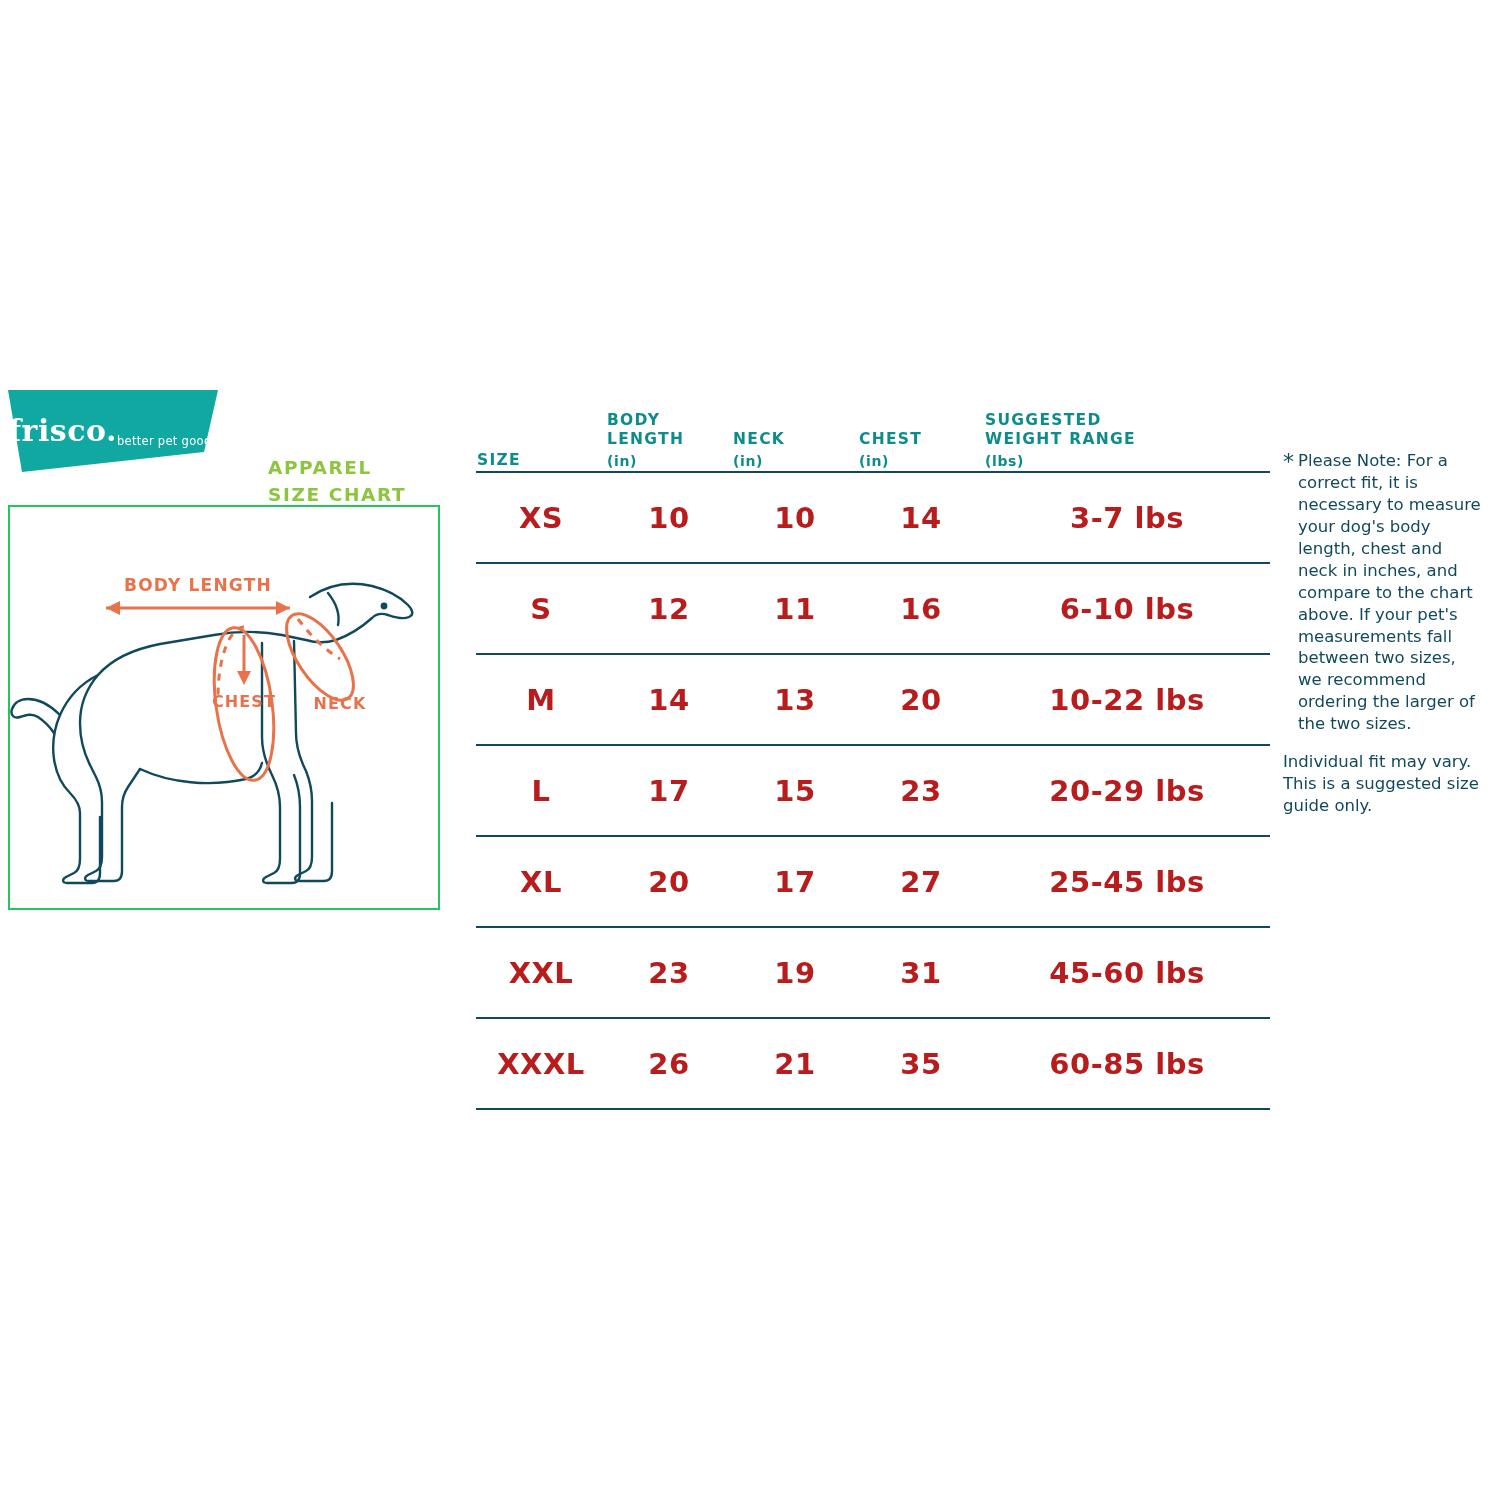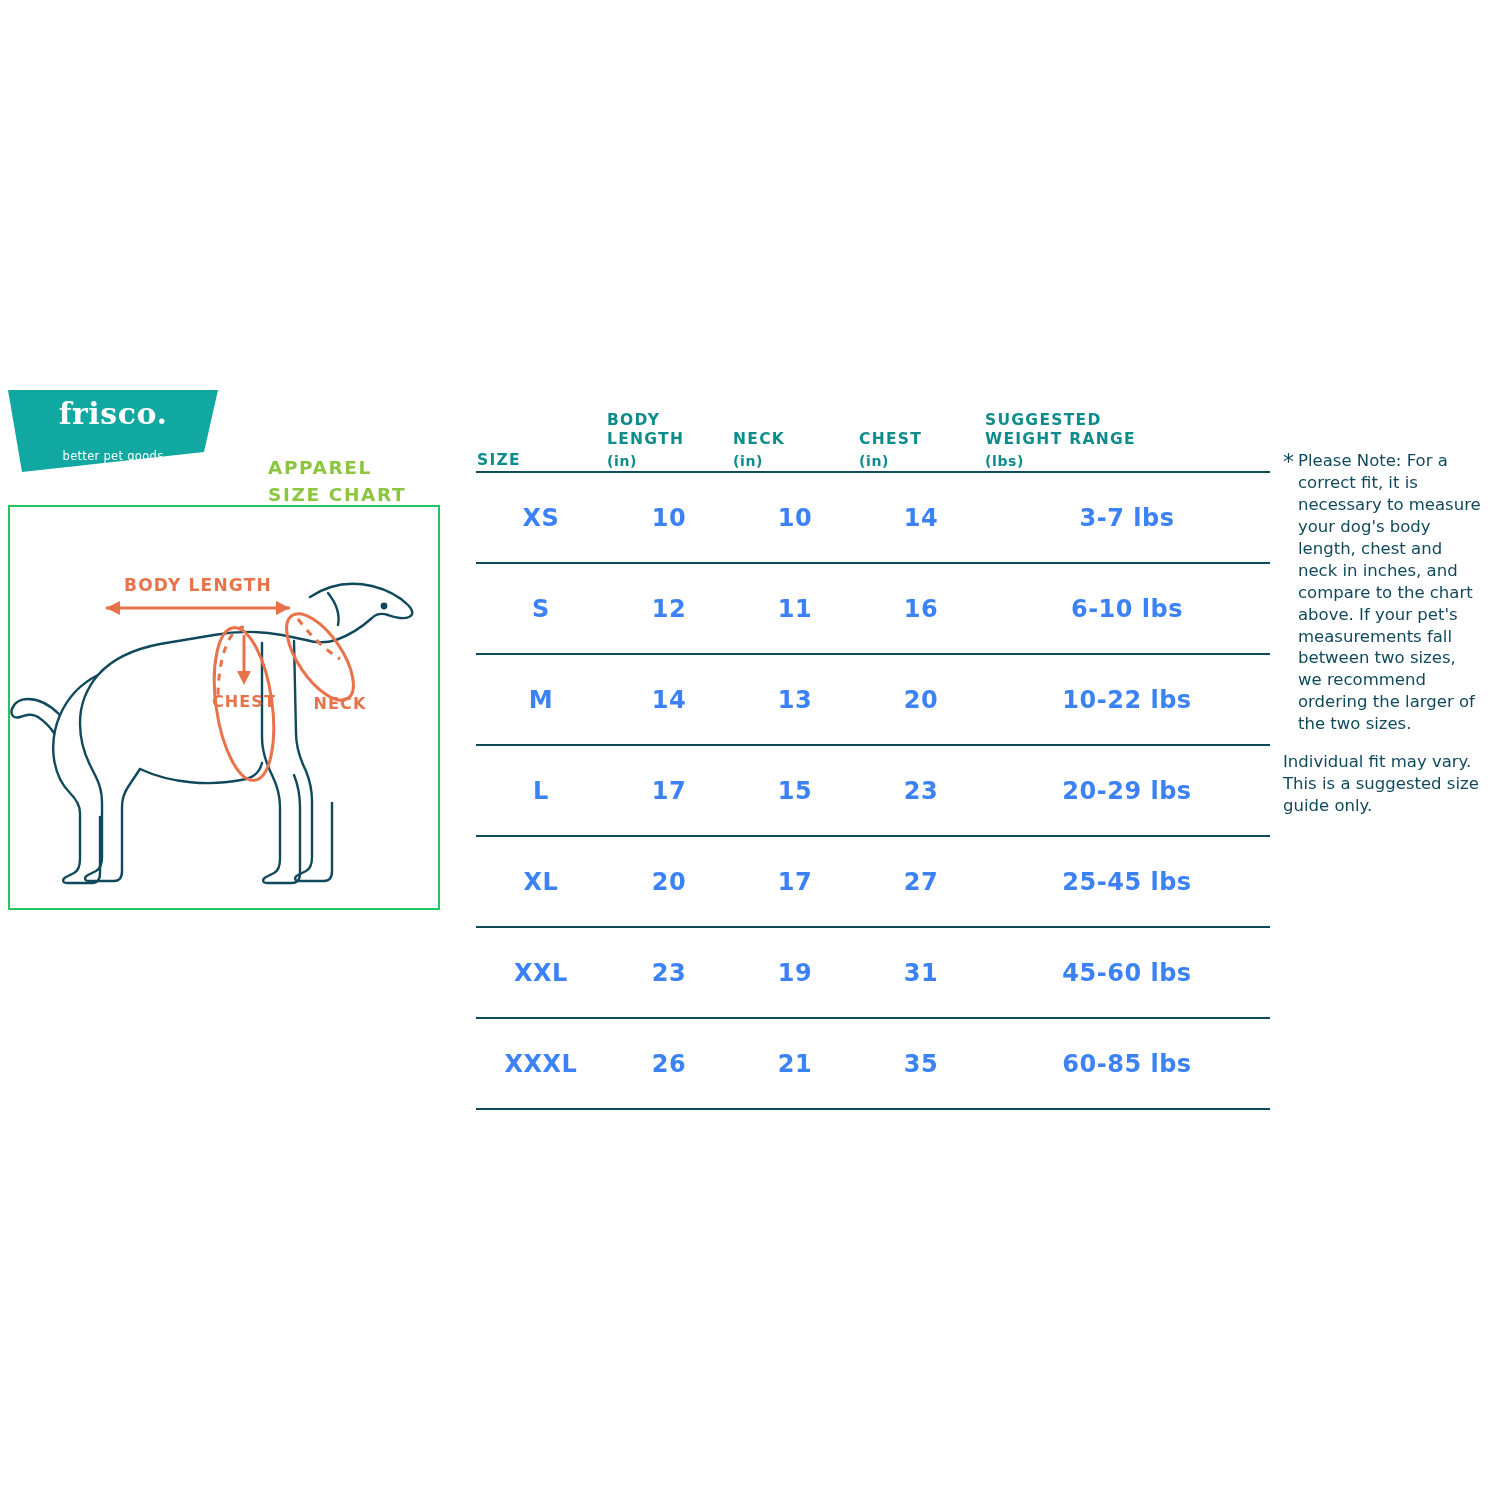--- a/index.html
+++ b/index.html
@@ -30,21 +30,21 @@
     width: 210px;
     height: 82px;
   }
   #logo-text-wrap {
     position: absolute;
     left: 0;
     top: 0;
     width: 210px;
     height: 82px;
     display: flex;
-    flex-direction: column;
+    flex-direction: row;
     align-items: center;
     justify-content: center;
     z-index: 2;
   }
   #logo-name {
     color: #ffffff;
     font-family: "DejaVu Serif", serif;
     font-size: 30px;
     font-weight: bold;
     letter-spacing: 0.5px;
@@ -112,22 +112,22 @@
     font-size: 14px;
     margin-top: 3px;
   }
   table.chart tbody tr {
     border-top: 2px solid #11495c;
   }
   table.chart tbody tr:last-child {
     border-bottom: 2px solid #11495c;
   }
   table.chart td {
-    color: #3b82f6;
-    font-size: 24px;
+    color: #b91c1c;
+    font-size: 29px;
     font-weight: bold;
     text-align: center;
     height: 87px;
     vertical-align: middle;
     letter-spacing: 0.5px;
   }
   td.col-size { width: 128px; }
   td.col-len  { width: 124px; }
   td.col-neck { width: 124px; }
   td.col-chest{ width: 124px; }

